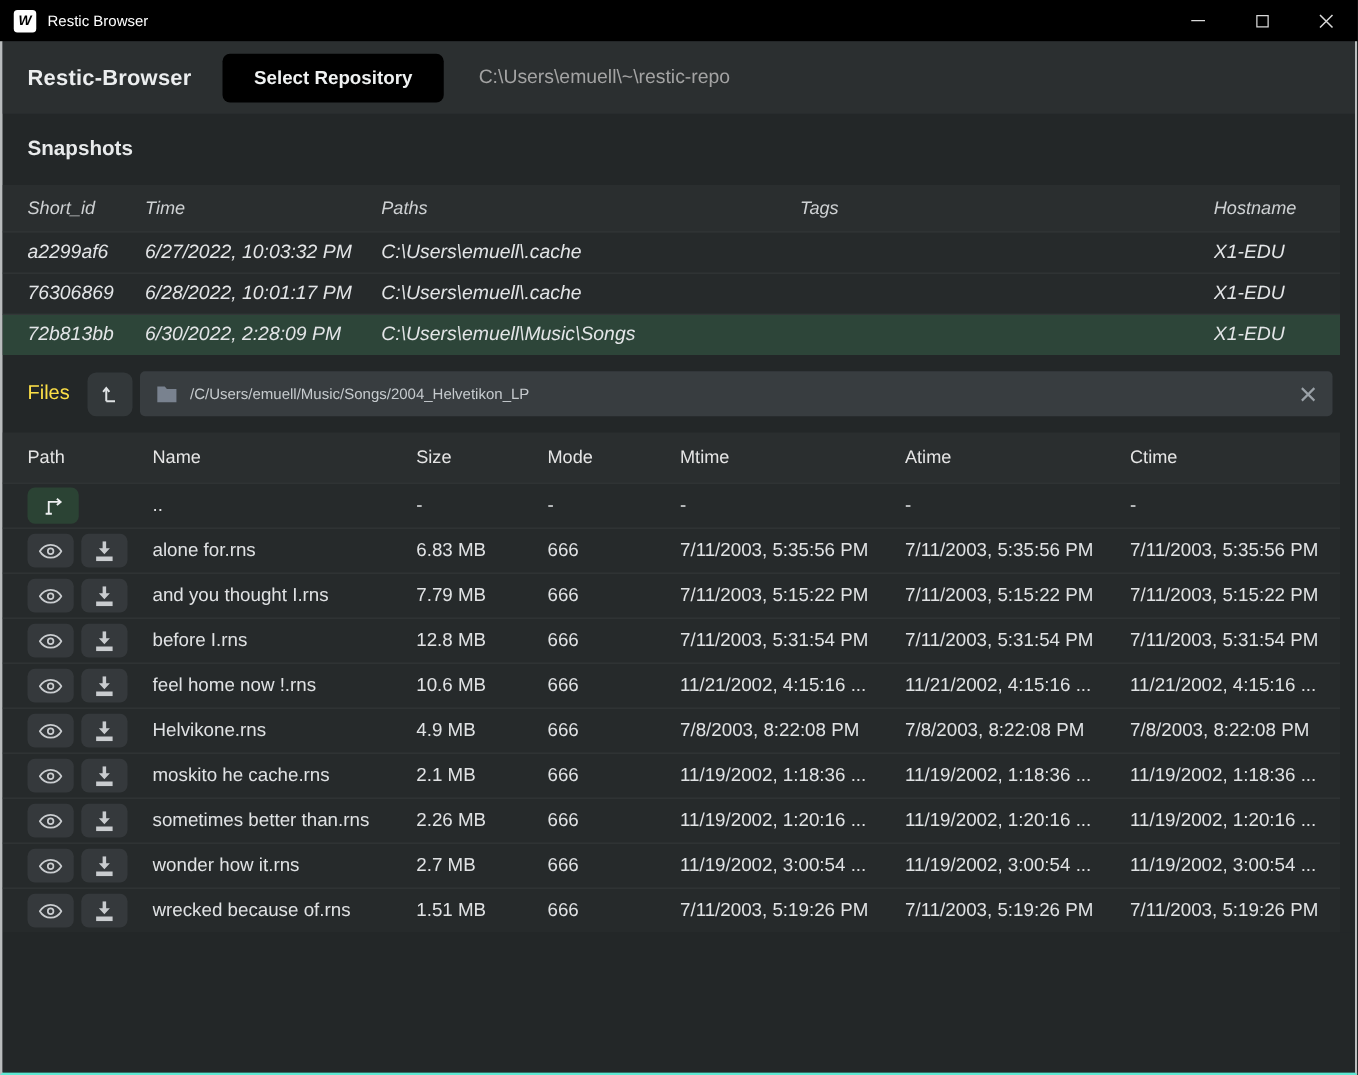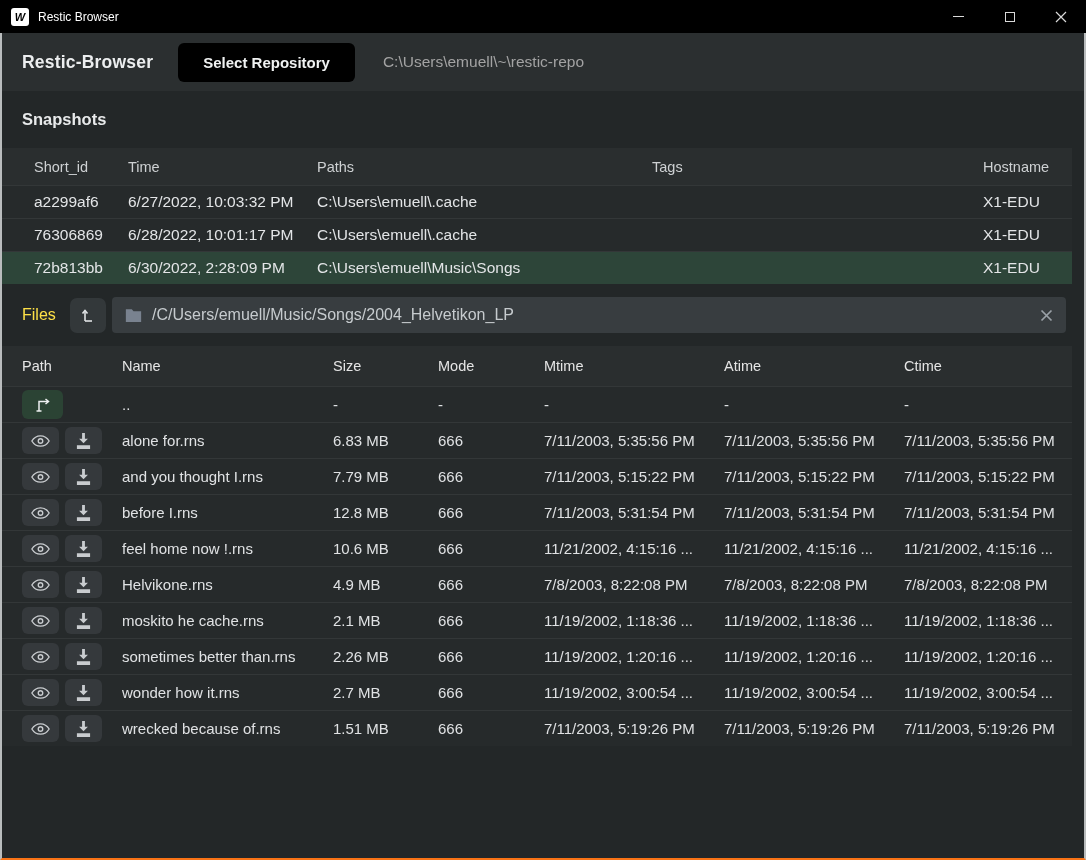--- a/index.html
+++ b/index.html
@@ -11,44 +11,44 @@
   .titlebar { height:33px; background:#000; display:flex; align-items:center; flex:0 0 auto; }
   .titlebar-left { display:flex; align-items:center; padding-left:11px; flex:1; }
   .app-icon { width:18px; height:18px; background:#fff; border-radius:3px; display:flex; align-items:center; justify-content:center; color:#000; font-weight:bold; font-style:italic; font-size:11px; }
   .win-title { color:#ffffff; font-size:12px; margin-left:9px; }
   .titlebar-controls { display:flex; height:100%; }
   .ctrl { width:51px; height:100%; display:flex; align-items:center; justify-content:center; cursor:default; }
   .min-glyph { width:11px; height:1px; background:#d9d9d9; }
   .max-glyph { width:10px; height:10px; border:1px solid #d9d9d9; }
 
   
-  .body { flex:1; background:#232728; border-left:2px solid #b9bcbd; border-right:2px solid #b9bcbd; border-bottom:2px solid #f97316; display:flex; flex-direction:column; overflow:hidden; }
+  .body { flex:1; background:#232728; border-left:2px solid #b9bcbd; border-right:2px solid #b9bcbd; border-bottom:2px solid #5eead4; display:flex; flex-direction:column; overflow:hidden; }
 
   
   .header { height:58px; background:#2b2f30; display:flex; align-items:center; padding-left:20px; flex:0 0 auto; }
   .app-title { color:#eceeef; font-size:17.5px; font-weight:bold; letter-spacing:.2px; }
   .select-repo { margin-left:25px; background:#000000; color:#f0f2f2; border:none; border-radius:6px; font-family:inherit; font-size:15px; font-weight:bold; padding:11px 25px; cursor:pointer; }
   .repo-path { margin-left:28px; color:#a3a3a3; font-size:15.5px; }
 
   
   .section-title { height:57px; display:flex; align-items:center; padding-left:20px; color:#e8eaeb; font-size:16.5px; font-weight:bold; flex:0 0 auto; }
 
   
-  .snap-grid { display:grid; grid-template-columns:94px 189px 335px 331px 1fr; align-items:center; padding-left:32px; margin-right:12px; }
+  .snap-grid { display:grid; grid-template-columns:94px 189px 335px 331px 1fr; align-items:center; padding-left:20px; margin-right:12px;font-style:italic; }
   .snap-header { height:37px; background:#2a2e2f; color:#ced1d3; font-size:14.5px; flex:0 0 auto; }
   .snap-row { height:33px; background:#262a2b; color:#e3e5e7; font-size:15.5px; border-top:1px solid #333738; cursor:default; flex:0 0 auto; }
   .snap-row.selected { background:#2d4539; }
   .cell { white-space:nowrap; overflow:hidden; }
 
   
   .files-bar { height:62px; display:flex; align-items:center; padding:0 18px 0 20px; flex:0 0 auto; }
   .files-title { color:#fde047; font-size:16px; font-weight:normal; width:48px; }
   .up-btn { width:36px; height:35px; background:#33383a; border:none; border-radius:7px; display:flex; align-items:center; justify-content:center; cursor:pointer; flex:0 0 auto; }
   .path-field { flex:1; height:36px; margin-left:6px; background:#383d40; border-radius:4px; display:flex; align-items:center; padding:0 13px; gap:10px; cursor:text; }
-  .path-text { flex:1; color:#c6cbce; font-size:16px; white-space:nowrap; overflow:hidden; }
+  .path-text { flex:1; color:#c6cbce; font-size:12px; white-space:nowrap; overflow:hidden; }
   .clear-btn { background:none; border:none; padding:0; display:flex; cursor:pointer; }
 
   
   .files-grid { display:grid; grid-template-columns:100px 211px 105px 106px 180px 180px 1fr; align-items:center; padding-left:20px; margin-right:12px; }
   .files-header { height:40px; background:#2a2e2f; color:#e5e5e5; font-size:14.5px; flex:0 0 auto; }
   .file-row { height:36px; background:#262a2b; color:#e0e2e4; font-size:15px; border-top:1px solid #333738; flex:0 0 auto; }
   .file-row .actions { display:flex; gap:6px; align-items:center; }
   .icon-btn { width:37px; height:27px; background:#35393c; border:none; border-radius:6px; display:flex; align-items:center; justify-content:center; cursor:pointer; }
   .parent-btn { width:41px; height:29px; background:#2b4334; border:none; border-radius:6px; display:flex; align-items:center; justify-content:center; cursor:pointer; }
   .filler { flex:1; background:#232728; }

